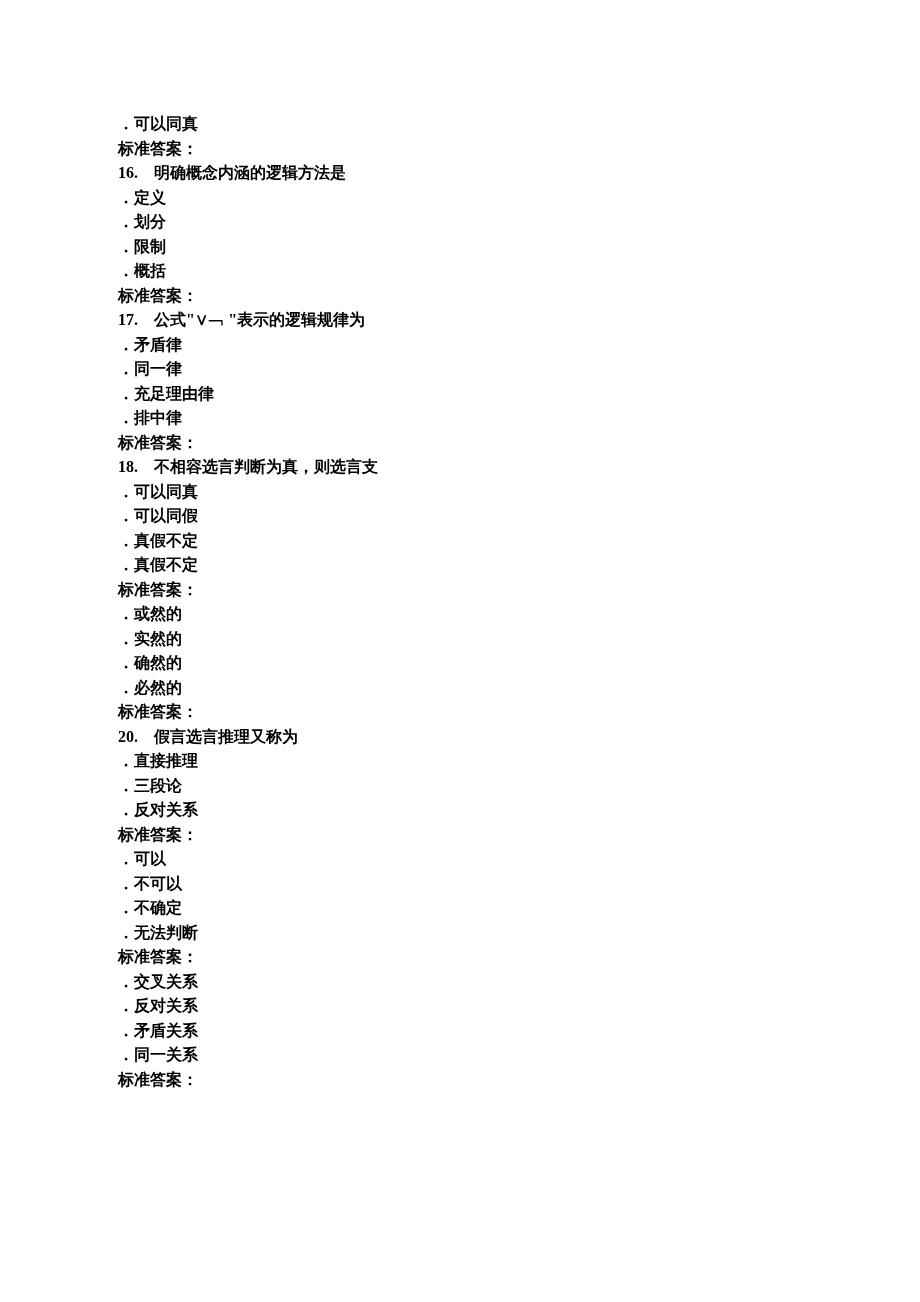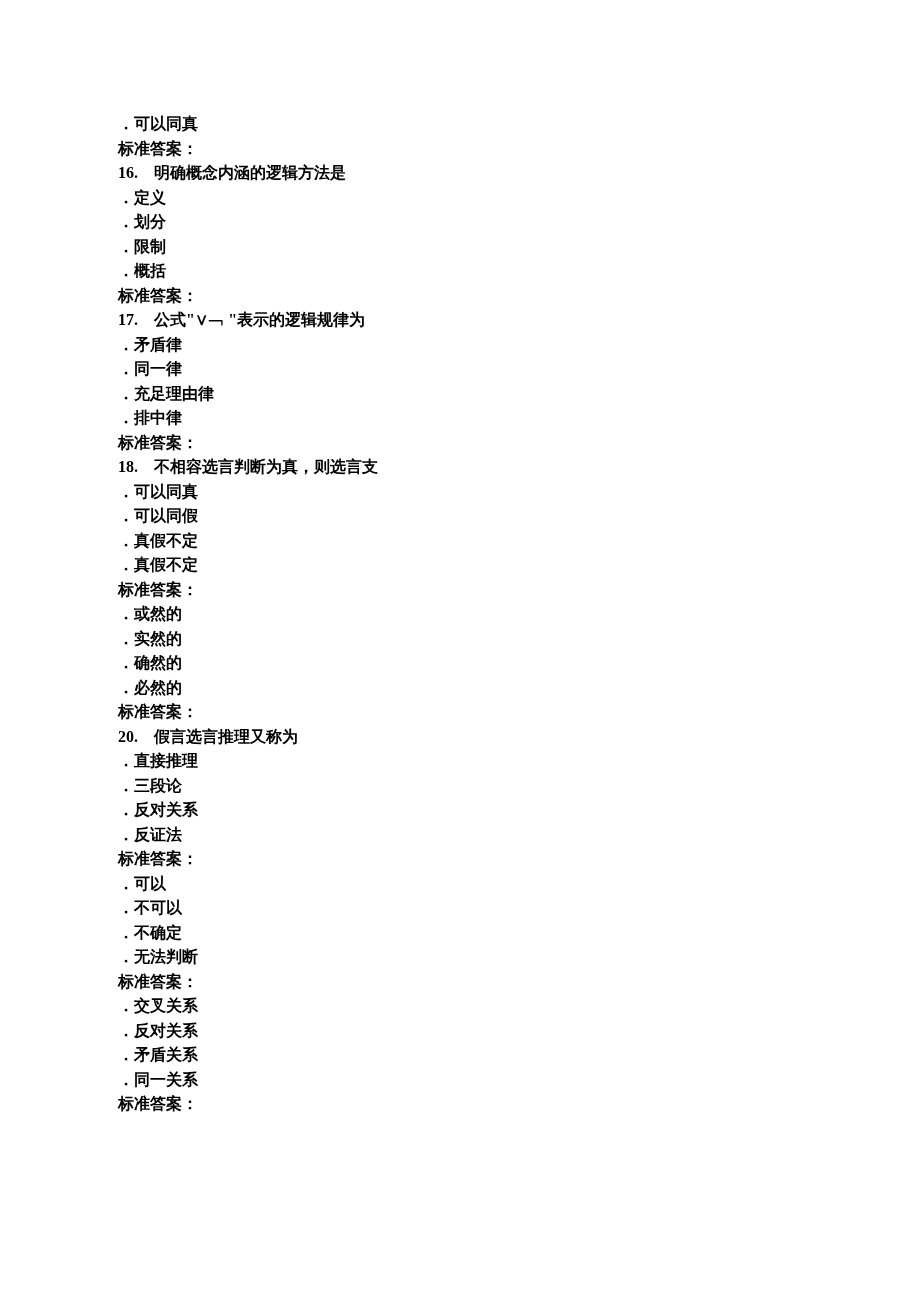--- a/index.html
+++ b/index.html
@@ -41,21 +41,20 @@
     <div class="line">标准答案：</div>
     <div class="line">．或然的</div>
     <div class="line">．实然的</div>
     <div class="line">．确然的</div>
     <div class="line">．必然的</div>
     <div class="line">标准答案：</div>
     <div class="line">20.    假言选言推理又称为</div>
     <div class="line">．直接推理</div>
     <div class="line">．三段论</div>
     <div class="line">．反对关系</div>
-    <div class="line">．反证法</div>
     <div class="line">标准答案：</div>
     <div class="line">．可以</div>
     <div class="line">．不可以</div>
     <div class="line">．不确定</div>
     <div class="line">．无法判断</div>
     <div class="line">标准答案：</div>
     <div class="line">．交叉关系</div>
     <div class="line">．反对关系</div>
     <div class="line">．矛盾关系</div>
     <div class="line">．同一关系</div>

